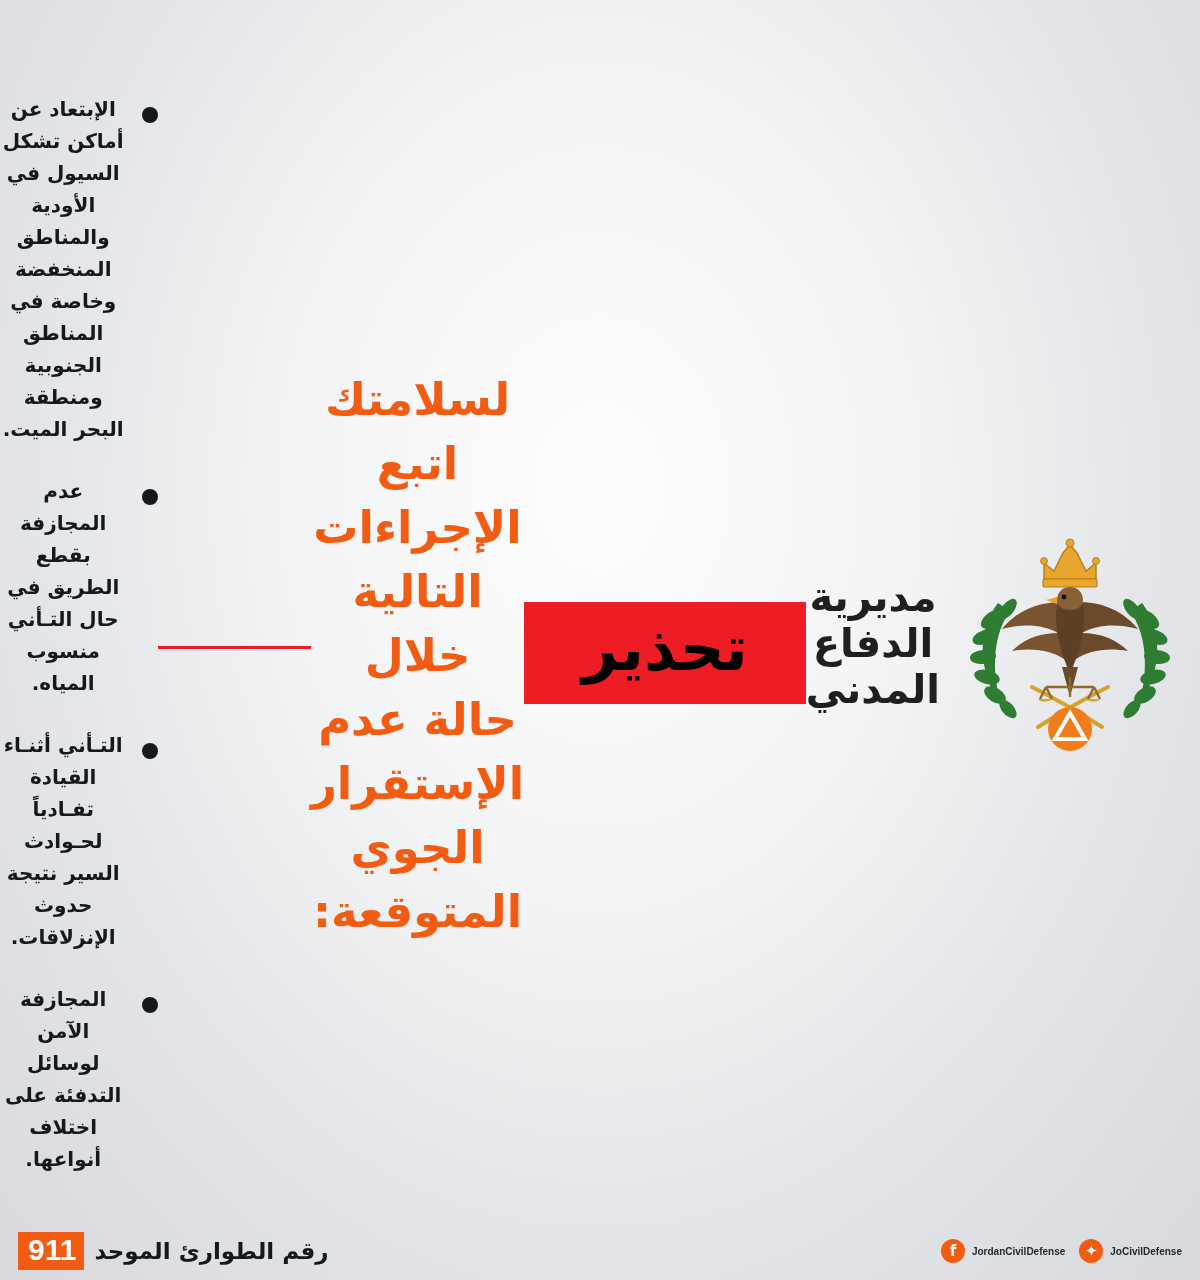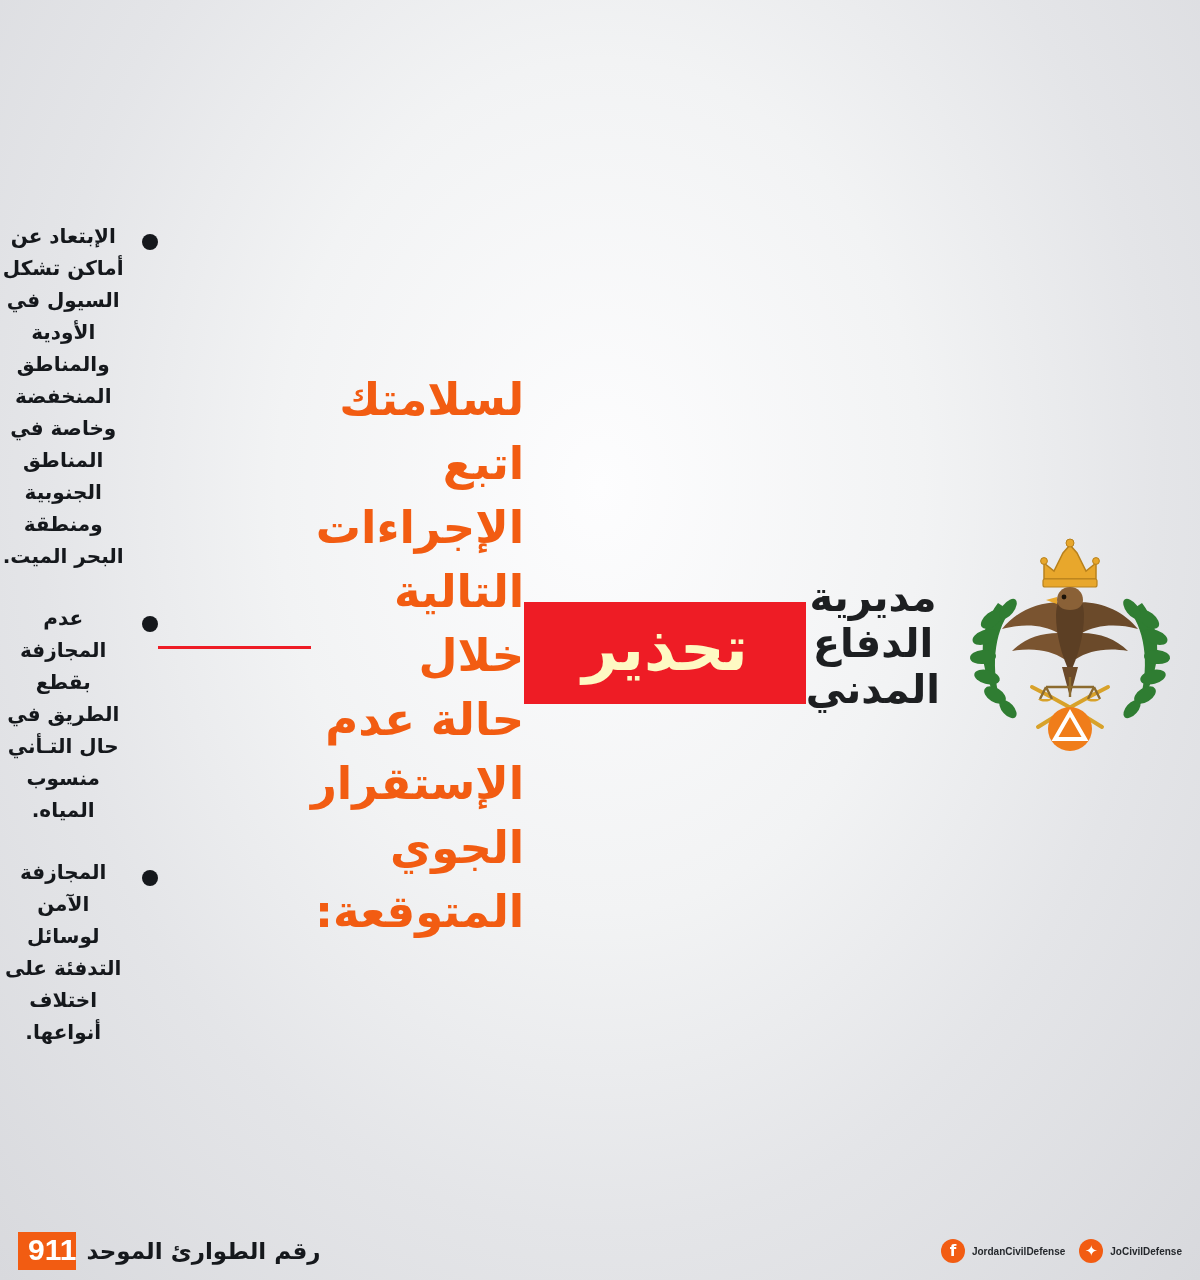--- a/index.html
+++ b/index.html
@@ -45,33 +45,34 @@
     color: #1d1f21;
     letter-spacing: 0px;
     text-align: center;
     direction: rtl;
   }
 
   
   .warning-badge {
     margin-top: 26px;
     background: #ee1c25;
-    color: #fef9c3;
+    color: #000000;
     font-size: 62px;
     font-weight: bold;
     line-height: 1.05;
     padding: 14px 58px 22px 58px;
     text-align: center;
     direction: rtl;
   }
 
   
   .headline {
     margin-top: 32px;
     width: 1080px;
+    text-align: center;
     color: #f25c12;
     font-size: 45px;
     font-weight: bold;
     line-height: 1.42;
     direction: rtl;
   }
 
   .divider {
     margin-top: 14px;
     width: 1040px;
@@ -167,21 +168,21 @@
   .emergency-label {
     font-size: 23px;
     font-weight: bold;
     color: #15181c;
   }
   .emergency-number {
     background: #f25c12;
     color: #ffffff;
     font-size: 30px;
     font-weight: bold;
-    padding: 1px 0 4px 10px;
+    padding: 1px 8px 4px 10px;
     font-family: "Liberation Sans", sans-serif;
     line-height: 1.1;
   }
 </style>
 </head>
 <body>
 
 <div class="poster">
 
   <div class="emblem-wrap">
@@ -262,20 +263,24 @@
     <li class="bullet-item">
       <span class="bullet-dot"></span>
       <span class="bullet-text">الإبتعاد عن أماكن تشكل السيول في الأودية والمناطق المنخفضة وخاصة في المناطق الجنوبية ومنطقة البحر الميت.</span>
     </li>
     <li class="bullet-item">
       <span class="bullet-dot"></span>
       <span class="bullet-text">عدم المجازفة بقطع الطريق في حال التـأني منسوب المياه.</span>
     </li>
     <li class="bullet-item">
       <span class="bullet-dot"></span>
+      <span class="bullet-text">التـأني أثنـاء القيادة تفـادياً لحـوادث السير نتيجة حدوث الإنزلاقات.</span>
+    </li>
+    <li class="bullet-item">
+      <span class="bullet-dot"></span>
       <span class="bullet-text">المجازفة الآمن لوسائل التدفئة على اختلاف أنواعها.</span>
     </li>
   </ul>
 
   <div class="footer">
     <div class="social">
       <div class="social-chip">
         <span class="social-badge fb">f</span>
         <span class="social-handle">JordanCivilDefense</span>
       </div>

